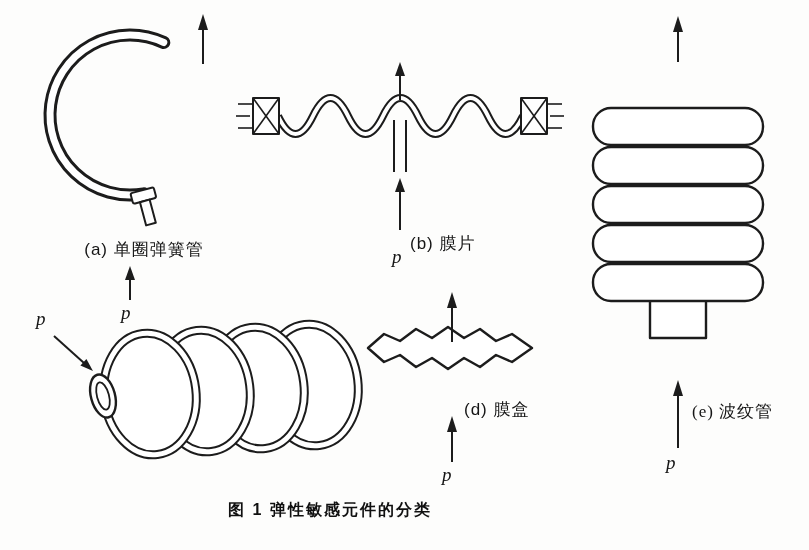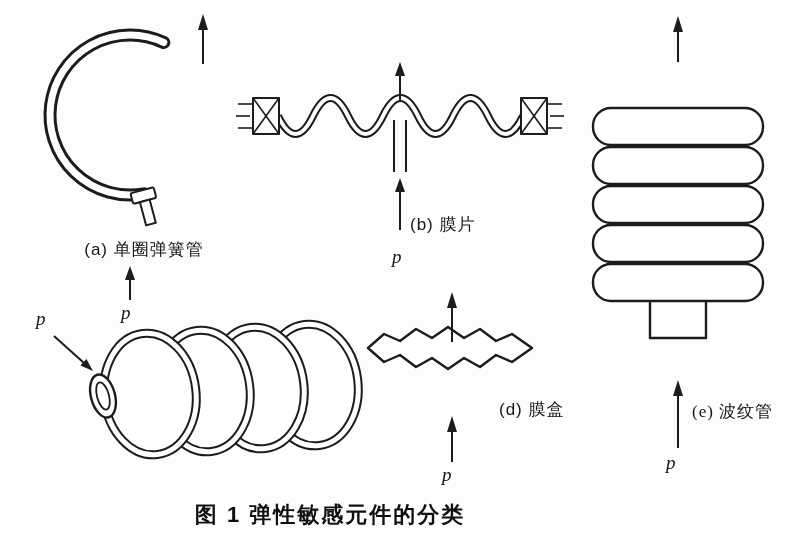--- a/index.html
+++ b/index.html
@@ -11,21 +11,21 @@
   .lbl{
     position:absolute;font-size:17px;letter-spacing:1px;color:#151515;
     white-space:nowrap;
   }
   .lbl.centered{text-align:center;}
   .psym{
     position:absolute;font-family:"Liberation Serif", serif;font-style:italic;
     font-size:19px;color:#151515;
   }
   .caption{
-    position:absolute;font-size:22px;font-weight:bold;letter-spacing:2px;
+    position:absolute;font-size:16px;font-weight:bold;letter-spacing:2px;
     color:#101010;text-align:center;
   }
   svg *{vector-effect:none;}
 </style>
 </head>
 <body>
 
 <div id="stage">
 
   <svg id="art" width="809" height="550" viewBox="0 0 809 550" fill="none" stroke-linejoin="round">
@@ -148,25 +148,25 @@
       <g>
         <line x1="452" y1="462" x2="452" y2="430" stroke="#1c1c1c" stroke-width="2"></line>
         <polygon points="452,416 447,432 457,432" fill="#1c1c1c"></polygon>
       </g>
     </g>
   </svg>
 
   <div class="lbl centered" style="left:59px;top:238px;width:170px;">(a) 单圈弹簧管</div>
   <div class="psym" style="left:121px;top:302px;">p</div>
 
-  <div class="lbl" style="left:410px;top:213px;text-align:right;">(b) 膜片</div>
+  <div class="lbl" style="left:410px;top:232px;text-align:right;">(b) 膜片</div>
   <div class="psym" style="left:392px;top:246px;">p</div>
 
   <div class="psym" style="left:36px;top:308px;">p</div>
 
-  <div class="lbl" style="left:464px;top:398px;margin-left:35px;">(d) 膜盒</div>
+  <div class="lbl" style="left:464px;top:398px;">(d) 膜盒</div>
   <div class="psym" style="left:442px;top:464px;">p</div>
 
   <div class="lbl" style="left:692px;top:400px;font-family:Liberation Serif, serif;">(e) 波纹管</div>
   <div class="psym" style="left:666px;top:452px;">p</div>
 
   <div class="caption" style="left:80px;top:500px;width:500px;">图 1  弹性敏感元件的分类</div>
 </div>
 
 </body></html>

